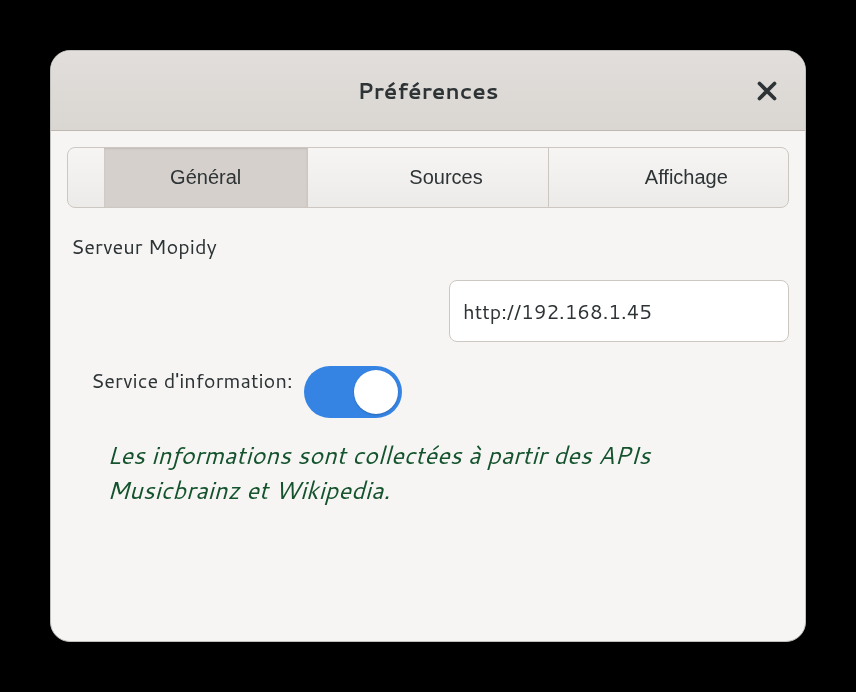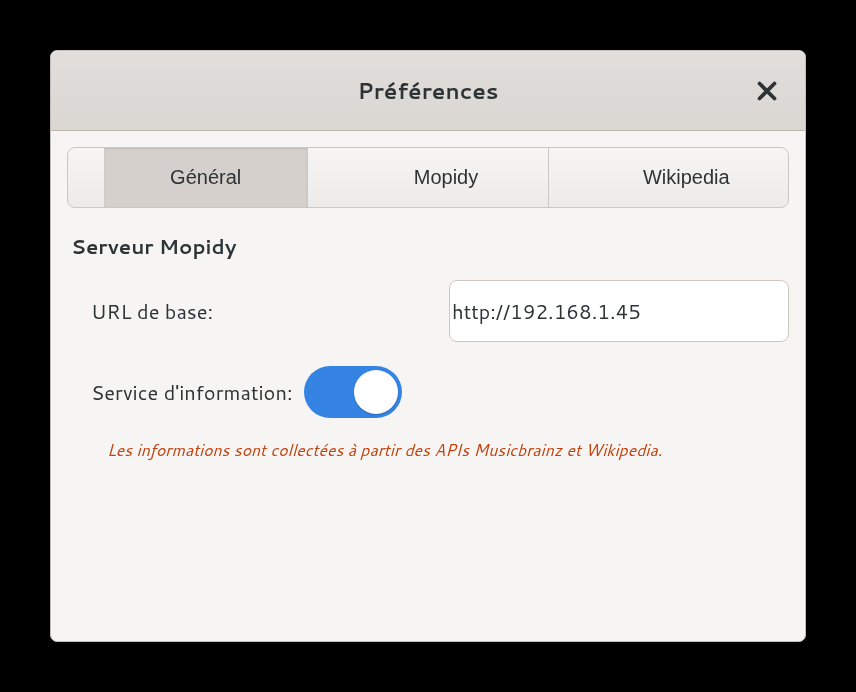--- a/index.html
+++ b/index.html
@@ -13,21 +13,21 @@
       height: 692px;
       font-family: Cantarell, -apple-system, BlinkMacSystemFont, sans-serif;
       display: flex;
       align-items: center;
       justify-content: center;
     }
     .dialog {
       width: 756px;
       height: 592px;
       background: #f6f5f4;
-      border-radius: 7px;
+      border-radius: 20px;
       overflow: hidden;
       box-shadow: 0 2px 8px rgba(0,0,0,0.3);
       border: 1px solid #c0bfbc;
     }
     .header {
       background: linear-gradient(to bottom, #e1dedb, #dad6d2);
       height: 80px;
       display: flex;
       align-items: center;
       justify-content: center;
@@ -81,51 +81,50 @@
     }
     .tab:last-child {
       border-right: none;
     }
     .tab.active {
       background: #d5d0cc;
       box-shadow: inset 0 1px 2px rgba(0,0,0,0.1);
     }
     .section-title {
       font-size: 20px;
-      font-weight: bold;
+      font-weight: normal;
       color: #2e3436;
       margin-bottom: 20px;
       padding-left: 4px;
     }
     .form-row {
       display: flex;
       align-items: center;
       margin-bottom: 24px;
       padding-left: 24px;
     }
     .form-label {
       font-size: 20px;
       color: #2e3436;
       margin-right: 24px;
     }
     .text-input {
       flex: 0 0 auto;
       width: 340px;
       margin-left: auto;
-      padding: 16px 2px;
+      padding: 16px 13px;
       font-size: 20px;
       border: 1px solid #cdc7c2;
       border-radius: 8px;
       background: #ffffff;
       color: #2e3436;
       font-family: inherit;
     }
     .toggle-row {
       display: flex;
-      align-items: center;
       padding-left: 24px;
       margin-bottom: 20px;
     }
     .toggle-label {
       font-size: 20px;
       color: #2e3436;
       margin-right: 12px;
     }
     .toggle {
       position: relative;
@@ -141,50 +140,49 @@
       position: absolute;
       right: 4px;
       top: 4px;
       width: 44px;
       height: 44px;
       background: #ffffff;
       border-radius: 50%;
       box-shadow: 0 1px 2px rgba(0,0,0,0.2);
     }
     .description {
-      font-size: 16px;
+      font-size: 24px;
       font-style: italic;
-      color: #c2410c;
+      color: #14532d;
       padding-left: 40px;
       padding-right: 40px;
       line-height: 1.45;
     }
   </style>
 </head>
 <body>
 
 <div class="dialog">
   <div class="header">
     <div class="header-title">Préférences</div>
     <button class="close-btn">
       <svg viewBox="0 0 16 16">
         <path d="M2 2 L14 14 M14 2 L2 14" stroke="#2e3436" stroke-width="3" stroke-linecap="round" fill="none"></path>
       </svg>
     </button>
   </div>
   <div class="content">
     <div class="tabs">
       <button class="tab active">Général</button>
-      <button class="tab">Mopidy</button>
-      <button class="tab">Wikipedia</button>
+      <button class="tab">Sources</button>
+      <button class="tab">Affichage</button>
     </div>
 
     <div class="section-title">Serveur Mopidy</div>
     <div class="form-row">
-      <span class="form-label">URL de base:</span>
       <input type="text" class="text-input" value="http://192.168.1.45" style="">
     </div>
 
     <div class="toggle-row">
       <span class="toggle-label">Service d'information:</span>
       <button class="toggle">
         <span class="toggle-knob"></span>
       </button>
     </div>
     <div class="description">Les informations sont collectées à partir des APIs Musicbrainz et Wikipedia.</div>

